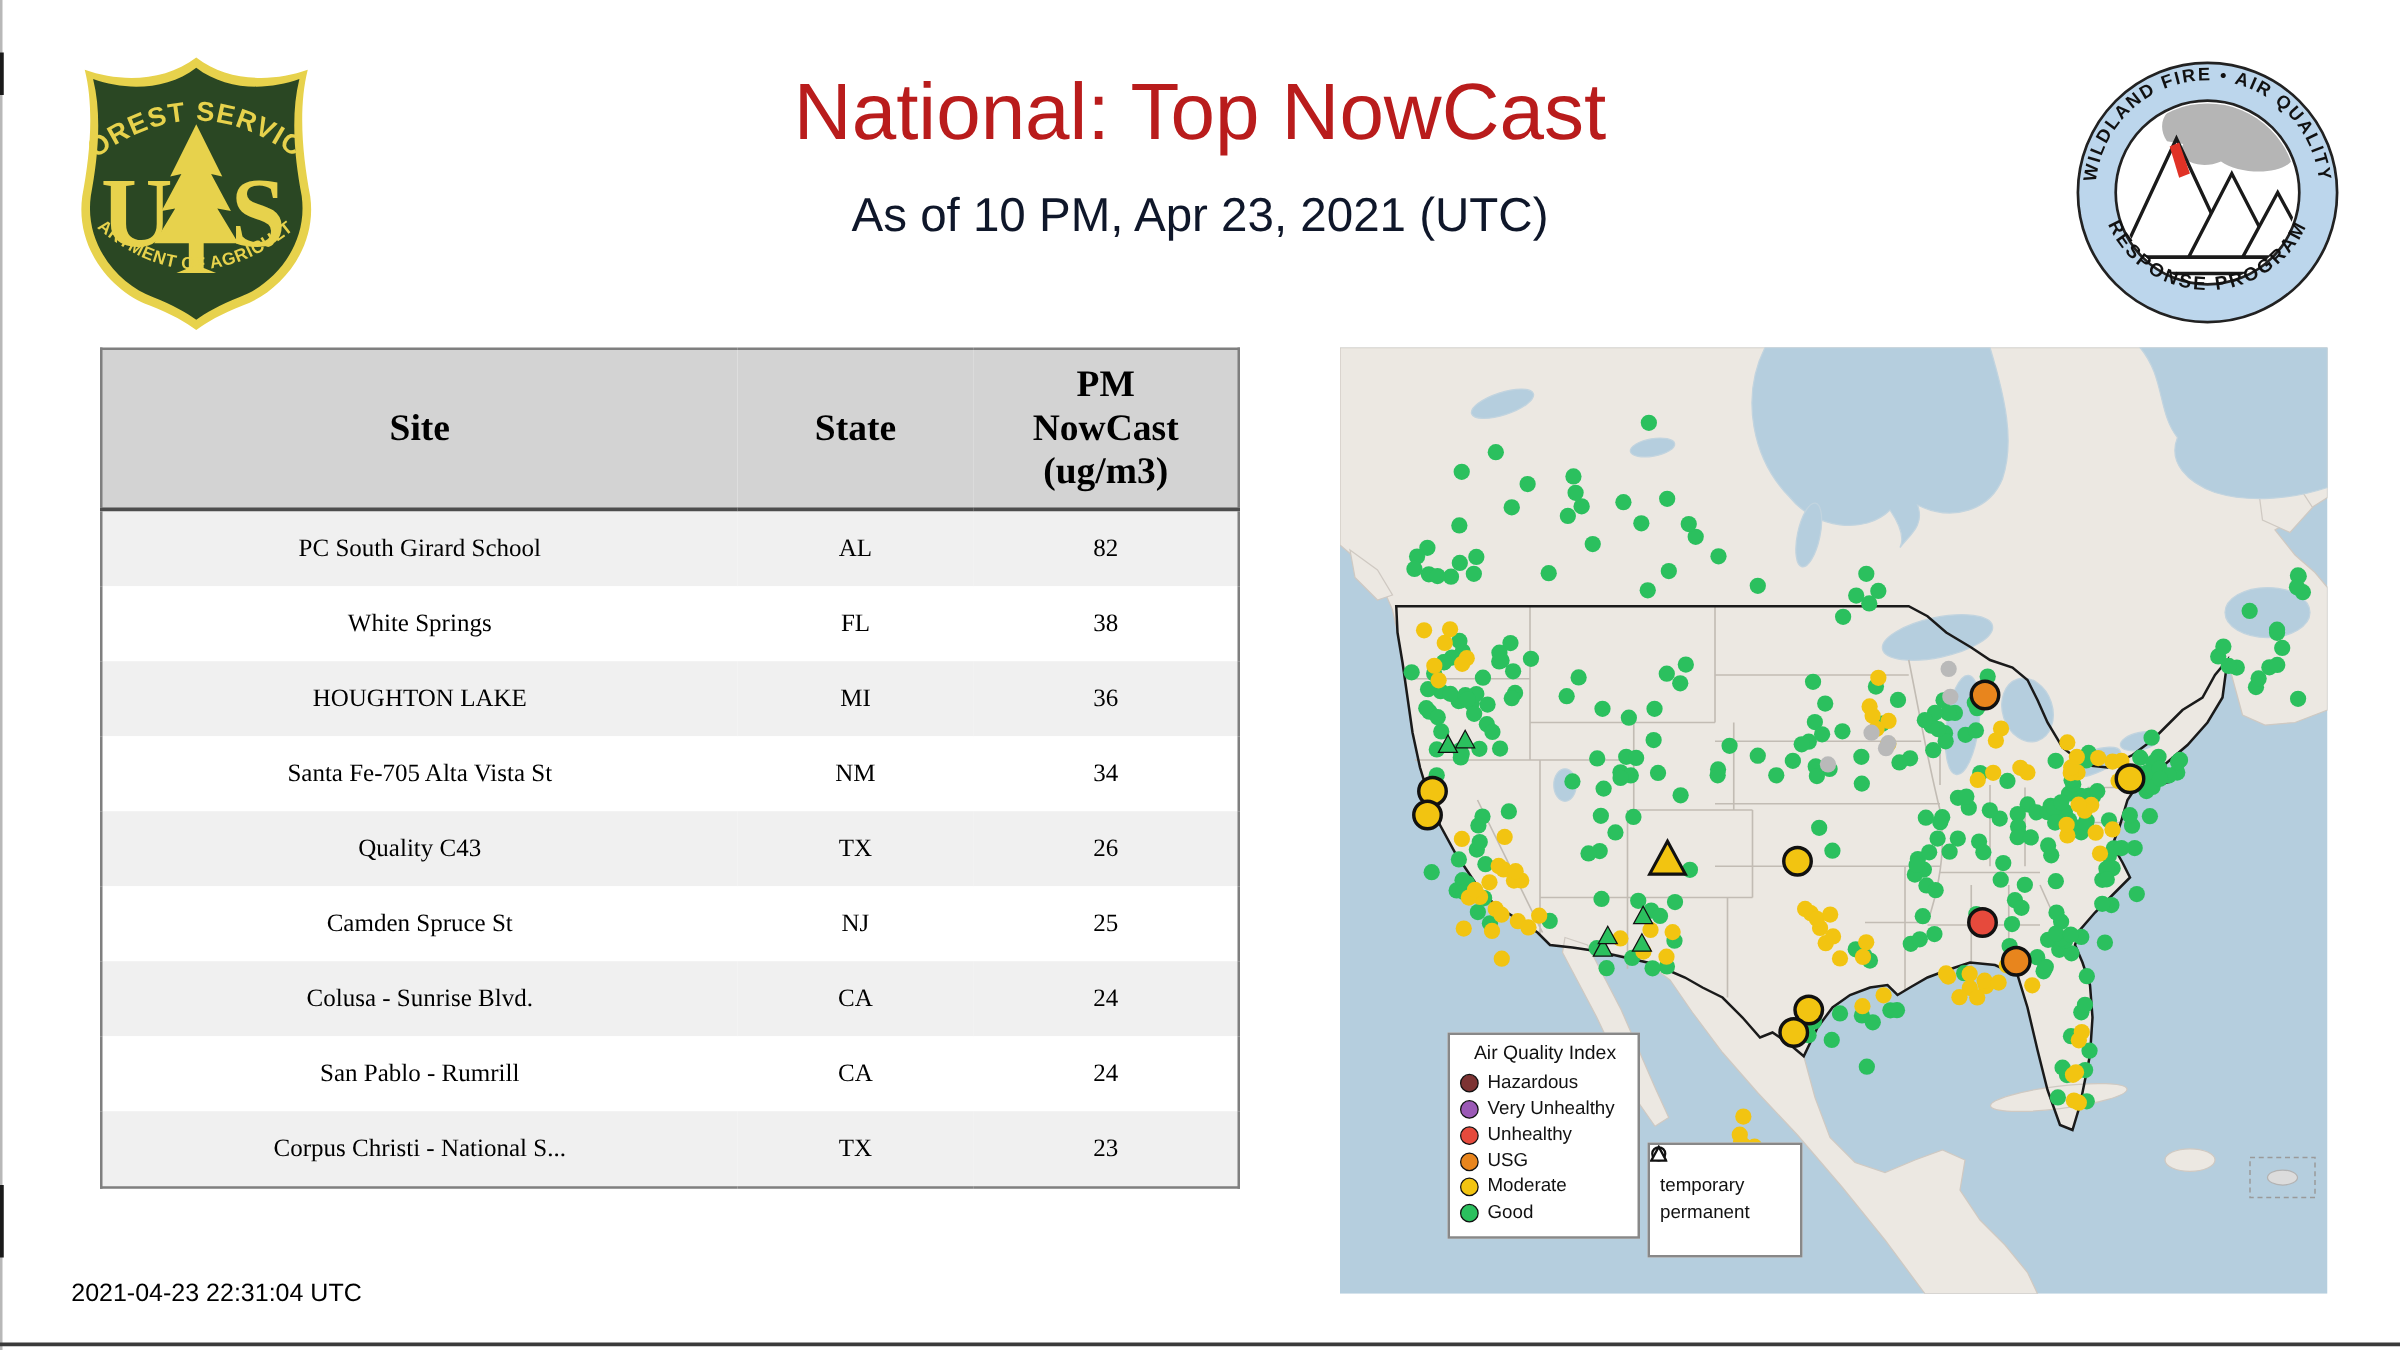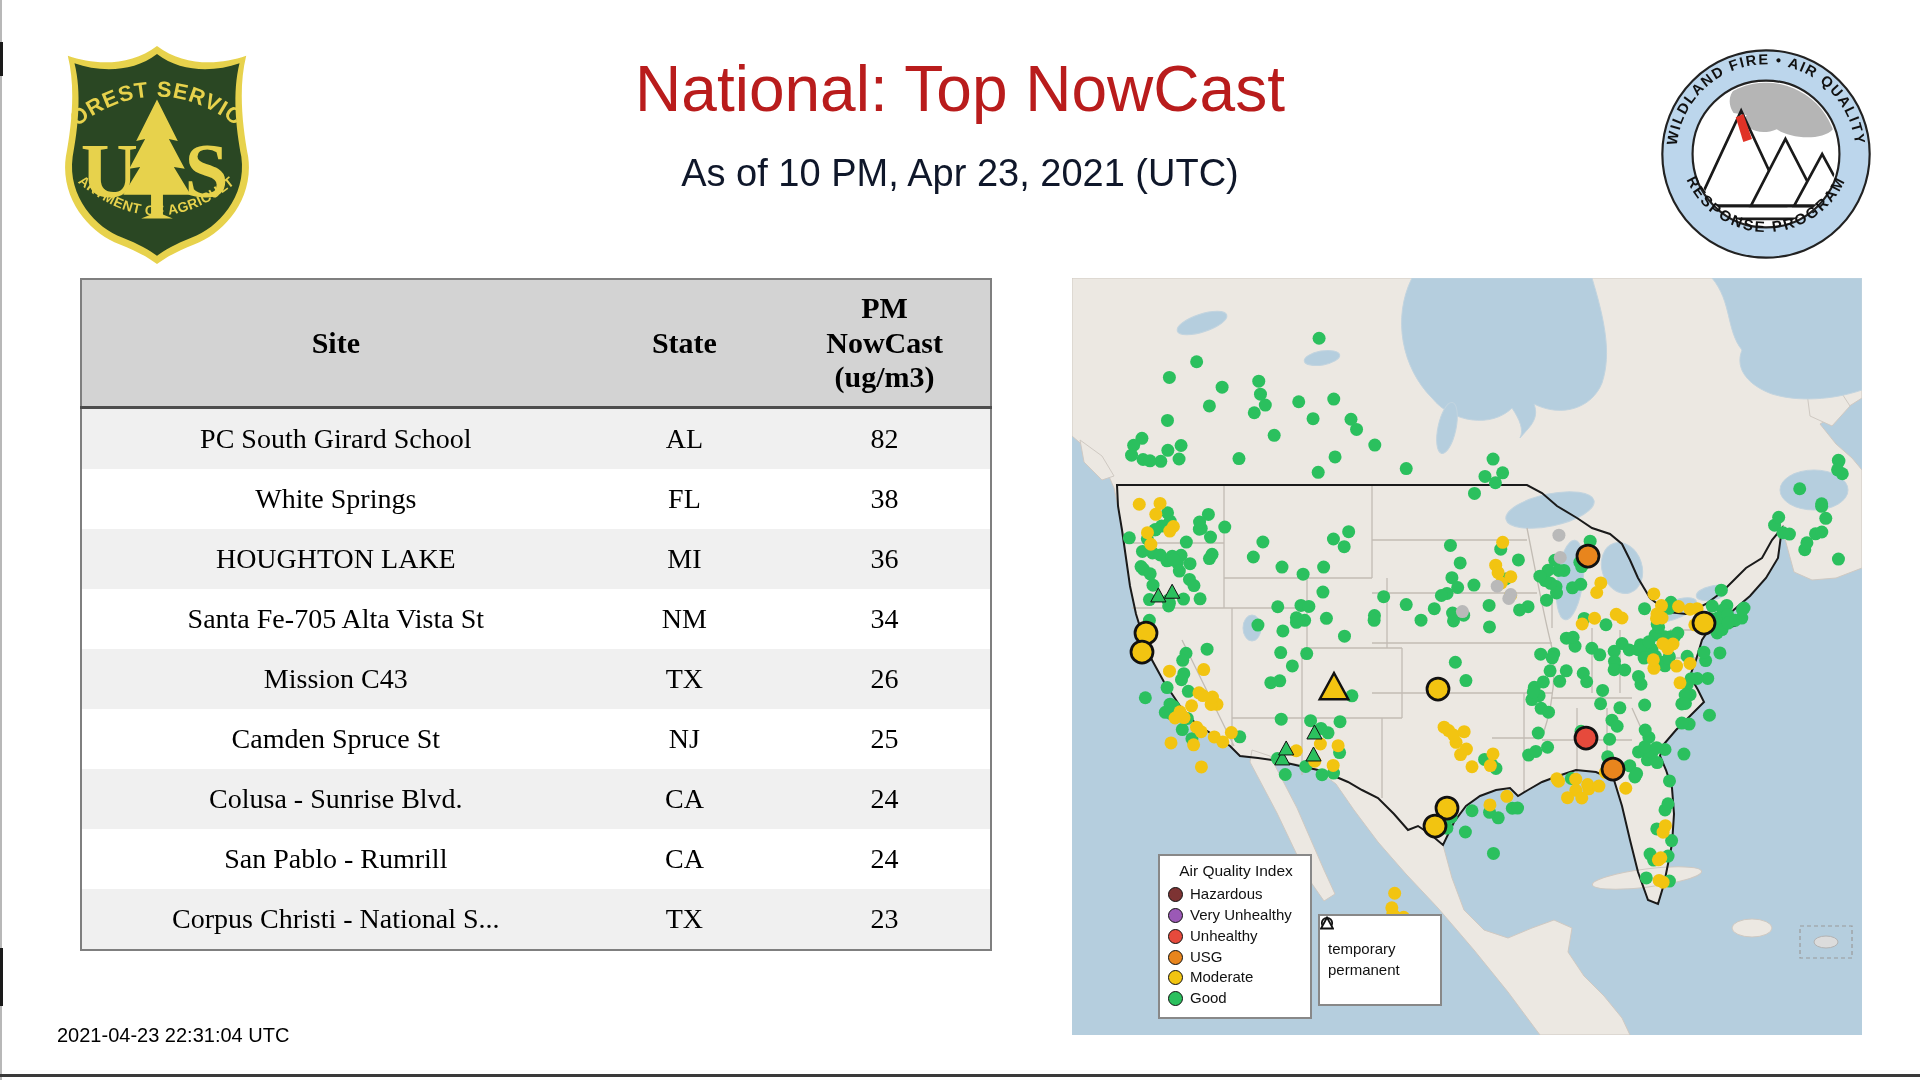--- a/index.html
+++ b/index.html
@@ -17,31 +17,31 @@
             font-size:38px;color:#0f172a;}
   .usfs{position:absolute;left:56px;top:40px;width:202px;height:226px;}
   .wfaqrp{position:absolute;left:1658px;top:46px;width:216px;height:216px;}
 
   
   .aq-table{position:absolute;left:80px;top:278px;width:912px;border-collapse:collapse;
             font-family:"Liberation Serif","DejaVu Serif",serif;color:#000;
             border:2px solid #7f7f7f;}
   .aq-table th{background:#d3d3d3;font-weight:bold;font-size:30px;height:124px;
                border-bottom:3px solid #4d4d4d;vertical-align:middle;text-align:center;}
-  .aq-table td{font-size:28px;height:58px;text-align:center;vertical-align:middle;}
+  .aq-table td{font-size:20px;height:58px;text-align:center;vertical-align:middle;}
   .aq-table tbody tr:nth-child(odd){background:#f0f0f0;}
   .aq-table tbody tr:nth-child(even){background:#ffffff;}
   .th-pm-inner{display:inline-block;width:160px;line-height:1.15;}
 
   
   #map{position:absolute;left:1072px;top:278px;width:790px;height:757px;}
   #map svg{position:absolute;left:0;top:0;}
   .legend{position:absolute;background:#fff;border:2px solid #888;color:#111;
           font-size:15px;line-height:1.25;}
-  #legend-aqi{left:86px;top:576px;width:136px;padding:5px 6px 7px 8px;}
+  #legend-aqi{left:86px;top:548px;width:136px;padding:5px 6px 7px 8px;}
   #legend-aqi .lg-title{text-align:center;font-size:15.5px;margin-bottom:5px;}
   .lgrow{display:flex;align-items:center;gap:7px;margin:2px 0;}
   .lgdot{width:13px;height:13px;border-radius:50%;border:1.5px solid #111;flex:0 0 auto;}
   #legend-type{left:246px;top:636px;width:104px;padding:22px 8px;}
   .lgshape{width:14px;height:14px;flex:0 0 auto;}
 
   .footer-ts{position:absolute;left:57px;top:1024px;font-size:20px;color:#000000;}
 </style>
 </head>
 <body>
@@ -140,21 +140,21 @@
           <td>HOUGHTON LAKE</td>
           <td>MI</td>
           <td>36</td>
         </tr>
         <tr>
           <td>Santa Fe-705 Alta Vista St</td>
           <td>NM</td>
           <td>34</td>
         </tr>
         <tr>
-          <td>Mission C43</td>
+          <td>Quality C43</td>
           <td>TX</td>
           <td>26</td>
         </tr>
         <tr>
           <td>Camden Spruce St</td>
           <td>NJ</td>
           <td>25</td>
         </tr>
         <tr>
           <td>Colusa - Sunrise Blvd.</td>

